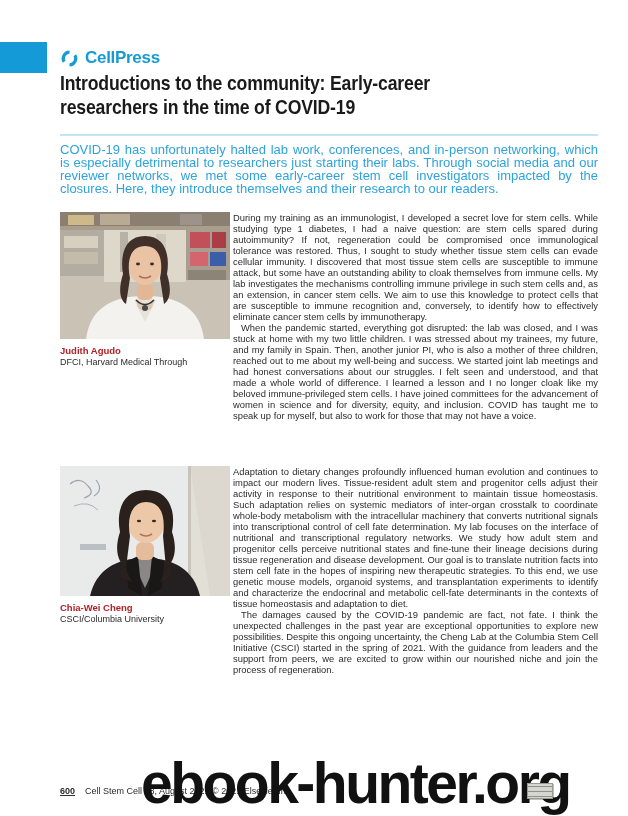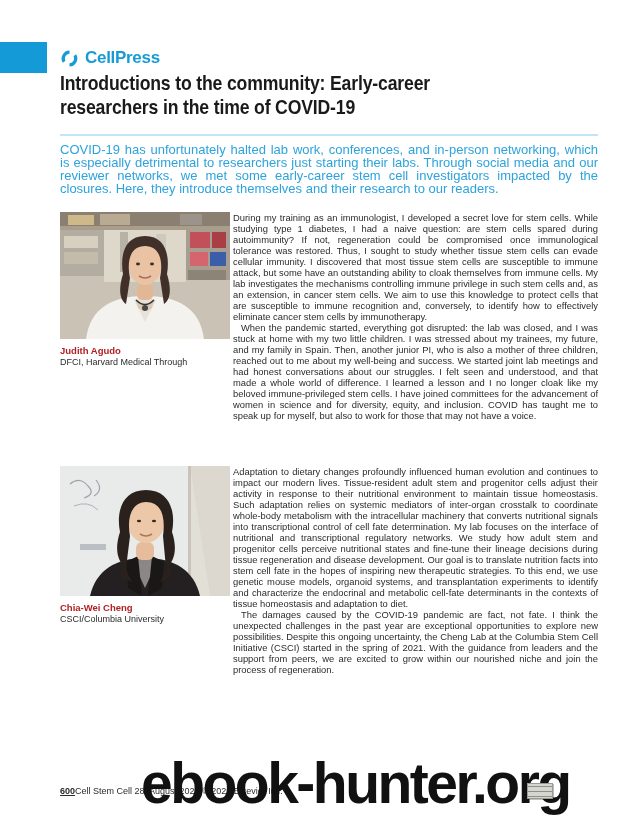--- a/index.html
+++ b/index.html
@@ -41,21 +41,21 @@
   .cap-affil{margin-top:1px;font-size:9px;color:#2b2b2b;}
   .sec-head{font-size:9.6px;font-weight:bold;color:#b01f24;margin:0 0 1px 0;padding-top:1px;}
   .para{
     font-size:9.4px;line-height:11px;color:#2b2b2b;text-align:justify;margin:0;
     hyphens:auto;-webkit-hyphens:auto;
   }
   .para.indent{text-indent:8px;}
 
   
   .footer{position:absolute;left:60px;top:786px;font-size:9px;color:#2b2b2b;}
-  .footer .pageno{font-weight:bold;text-decoration:underline;}
+  .footer .pageno{font-weight:bold;margin-right:10px;text-decoration:underline;}
 
   
   .watermark{
     position:absolute;left:141px;top:750px;font-size:57px;font-weight:bold;color:#111;
     letter-spacing:-2.5px;white-space:nowrap;font-family:"Liberation Sans",sans-serif;
   }
   .stamp{
     position:absolute;left:527px;top:783px;width:24px;height:14px;
     background:repeating-linear-gradient(#d6d6d0 0 2px,#8f9088 2px 3px,#d6d6d0 3px 5px);
     border:1px solid #9a9a92;box-shadow:1px 1px 0 rgba(0,0,0,0.25);

